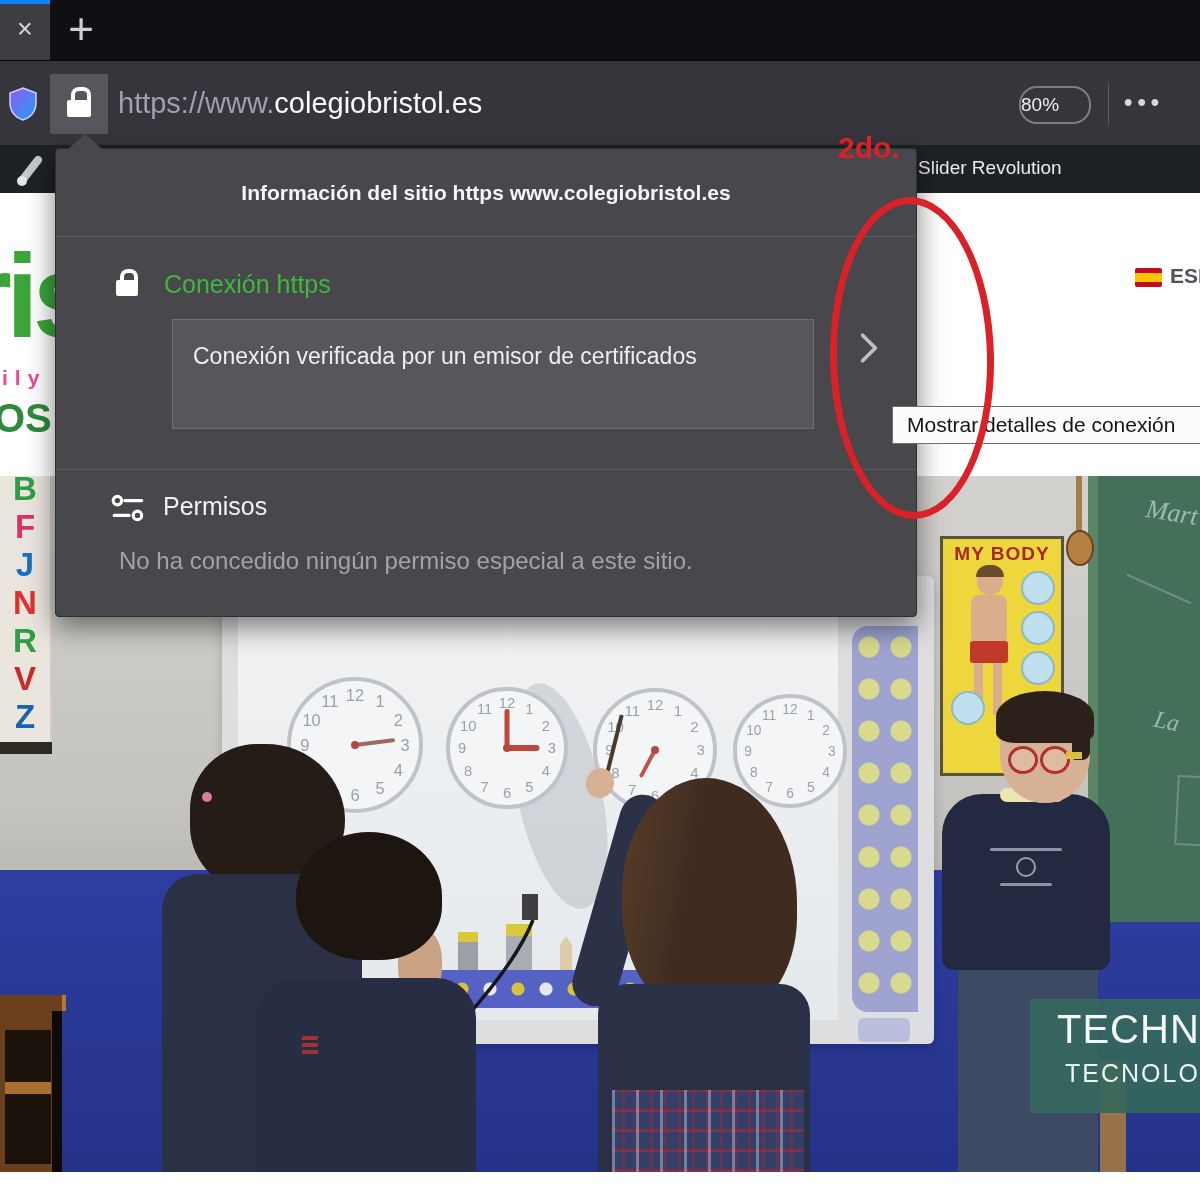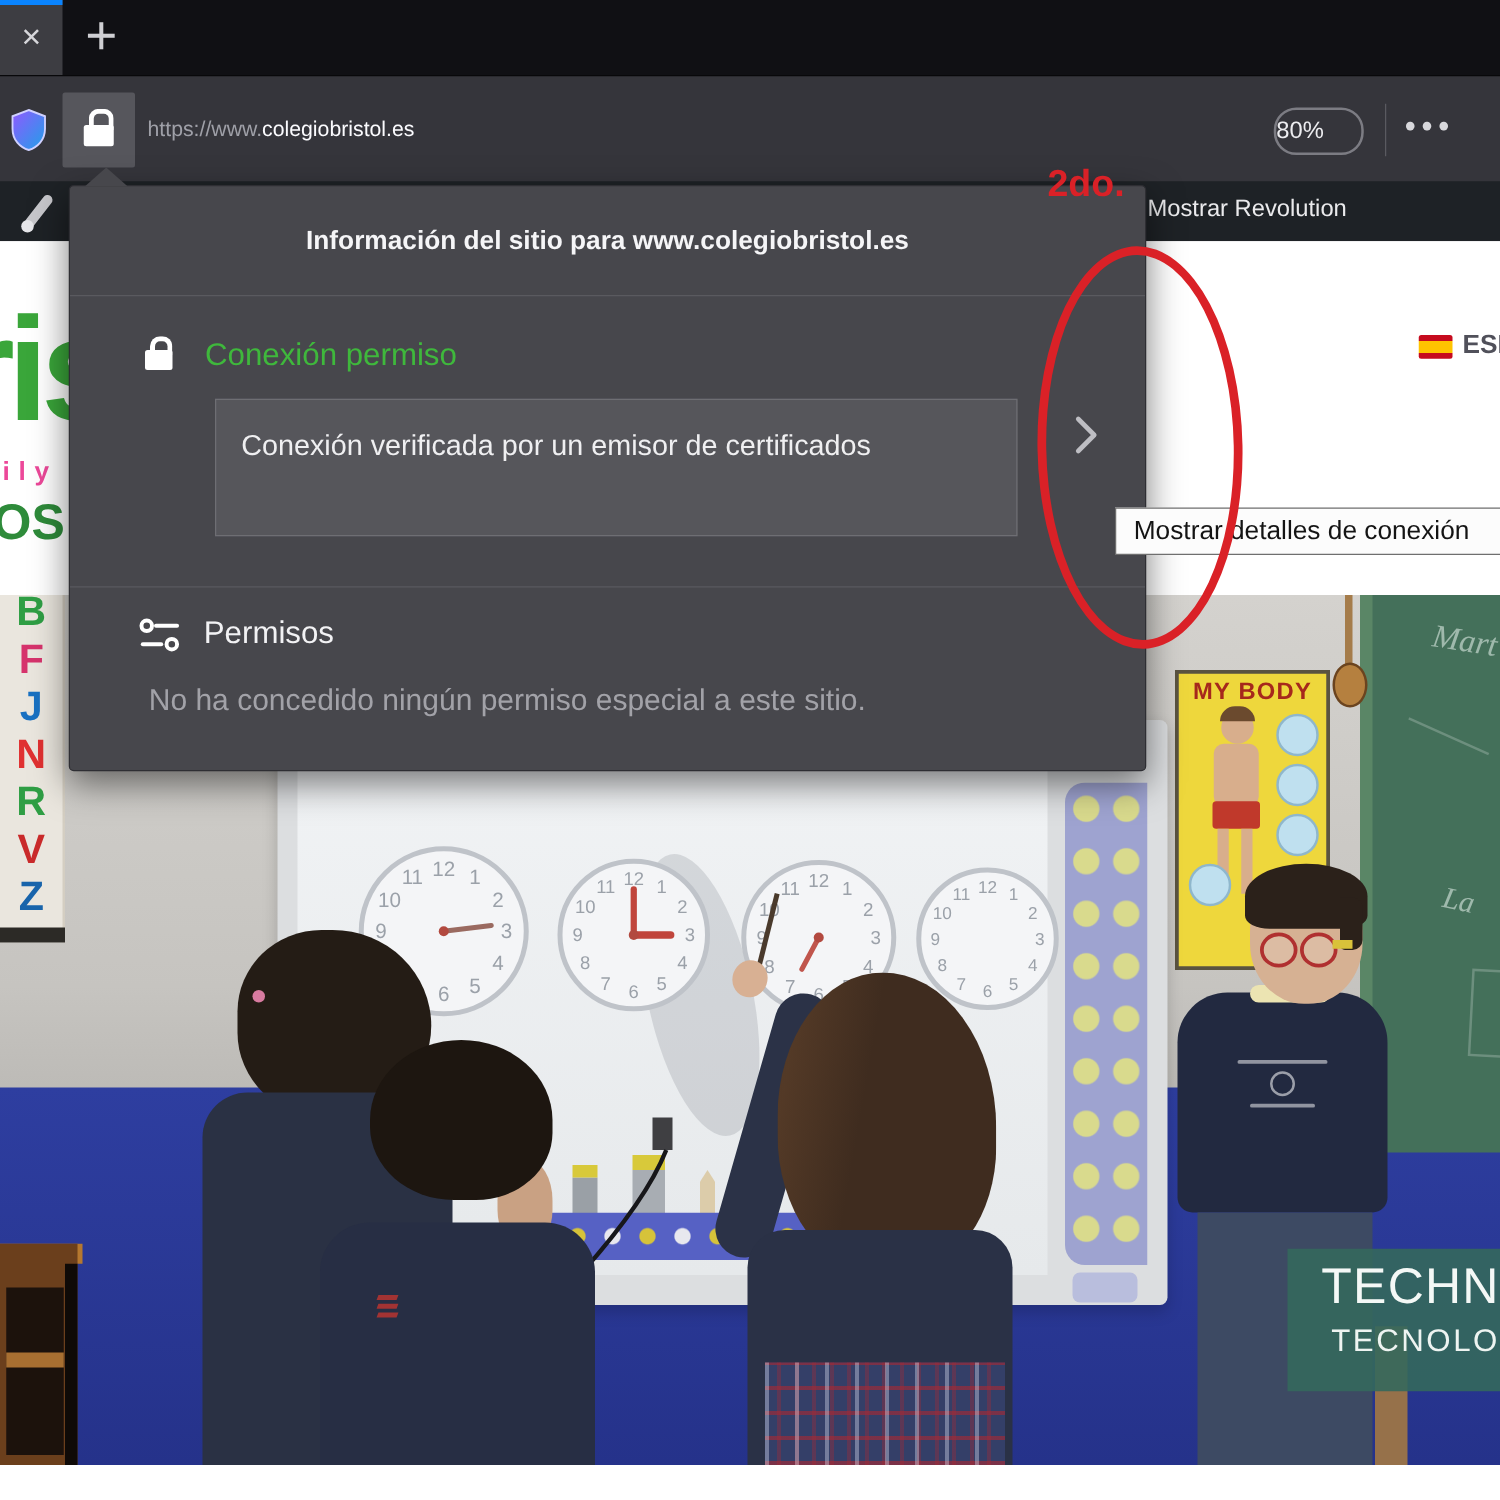--- a/index.html
+++ b/index.html
@@ -14,21 +14,21 @@
   .tab-close{left:8px;top:12px;width:34px;height:34px;color:#d6d6da;font-size:27px;line-height:34px;
              text-align:center;cursor:default;}
   .new-tab{left:58px;top:6px;width:46px;height:48px;color:#cfcfd3;font-size:44px;font-weight:200;
            line-height:46px;text-align:center;}
   .urlrow{left:0;top:60px;width:1200px;height:85px;background:#35353b;border-top:1px solid #08080a;}
   .shield{left:8px;top:26px;}
   .lock-btn{left:50px;top:13px;width:58px;height:60px;background:#56565c;border-radius:2px;}
   .lock-shackle{left:21px;top:13px;width:12px;height:13px;border:4px solid #fff;border-bottom:none;
                 border-radius:8px 8px 0 0;}
   .lock-body{left:17px;top:26px;width:24px;height:17px;background:#fff;border-radius:2px;}
-  .url-text{left:118px;top:0;height:85px;line-height:85px;font-size:17px;white-space:nowrap;}
+  .url-text{left:118px;top:0;height:85px;line-height:85px;font-size:29px;white-space:nowrap;}
   .url-scheme{color:#9fa0a8;}
   .url-domain{color:#fbfbfe;}
   .zoom-pill{left:1019px;top:25px;width:68px;height:34px;border:2px solid #7c7c83;border-radius:18px;
              color:#ededf0;font-size:19px;line-height:34px;text-align:left;}
   .vsep{left:1108px;top:22px;width:1px;height:42px;background:#5a5a60;}
   .menu-dots{left:1124px;top:0;height:85px;line-height:81px;color:#d8d8dc;font-size:24px;
              letter-spacing:5px;font-weight:700;}
 
   
   .adminbar{left:0;top:145px;width:1200px;height:48px;background:#1e2226;}
@@ -203,21 +203,21 @@
     <div class="abs menu-dots">•••</div>
   </div>
 
   <div class="abs adminbar">
     <div class="abs brush-icon">
       <svg width="34" height="36" viewBox="0 0 34 36">
         <line x1="10" y1="27" x2="24" y2="9" stroke="#c7c7cb" stroke-width="8" stroke-linecap="round"></line>
         <circle cx="8" cy="30" r="5" fill="#e6e6ea"></circle>
       </svg>
     </div>
-    <div class="abs adminbar-item">Mostrar Revolution</div>
+    <div class="abs adminbar-item">Slider Revolution</div>
   </div>
 
   <div class="abs pagebg">
     <div class="abs logo-big" style="top:35px;">ris</div>
     <div class="abs logo-small" style="top:173px;">ily</div>
     <div class="abs logo-menu" style="top:203px;">OS</div>
     <div class="abs flag" style="top:75px;"></div>
     <div class="abs lang-label" style="top:71px;">ESP</div>
   </div>
 
@@ -382,28 +382,28 @@
     <div class="abs table-leg"></div>
 
     <div class="abs teal-box">
       <div class="abs teal-title">TECHNO</div>
       <div class="abs teal-sub">TECNOLOG</div>
     </div>
   </div>
 
   <div class="abs popup">
     <div class="abs popup-notch"></div>
-    <div class="abs popup-title">Información del sitio para www.colegiobristol.es</div>
+    <div class="abs popup-title">Información del sitio https www.colegiobristol.es</div>
     <div class="abs popup-hr hr1"></div>
 
     <div class="abs popup-lock">
       <div class="abs plock-shackle"></div>
         <div class="abs plock-body"></div>
     </div>
-    <div class="abs conn-status">Conexión permiso</div>
+    <div class="abs conn-status">Conexión https</div>
 
     <div class="abs msgbox">
       <div>Conexión verificada por un emisor de certificados</div>
     </div>
 
     <div class="abs chevron-btn">
       <svg width="20" height="32" viewBox="0 0 18 30">
         <polyline points="3,3 15,15 3,27" fill="none" stroke="#bebec3" stroke-width="3.5" stroke-linecap="round" stroke-linejoin="round"></polyline>
       </svg>
     </div>

